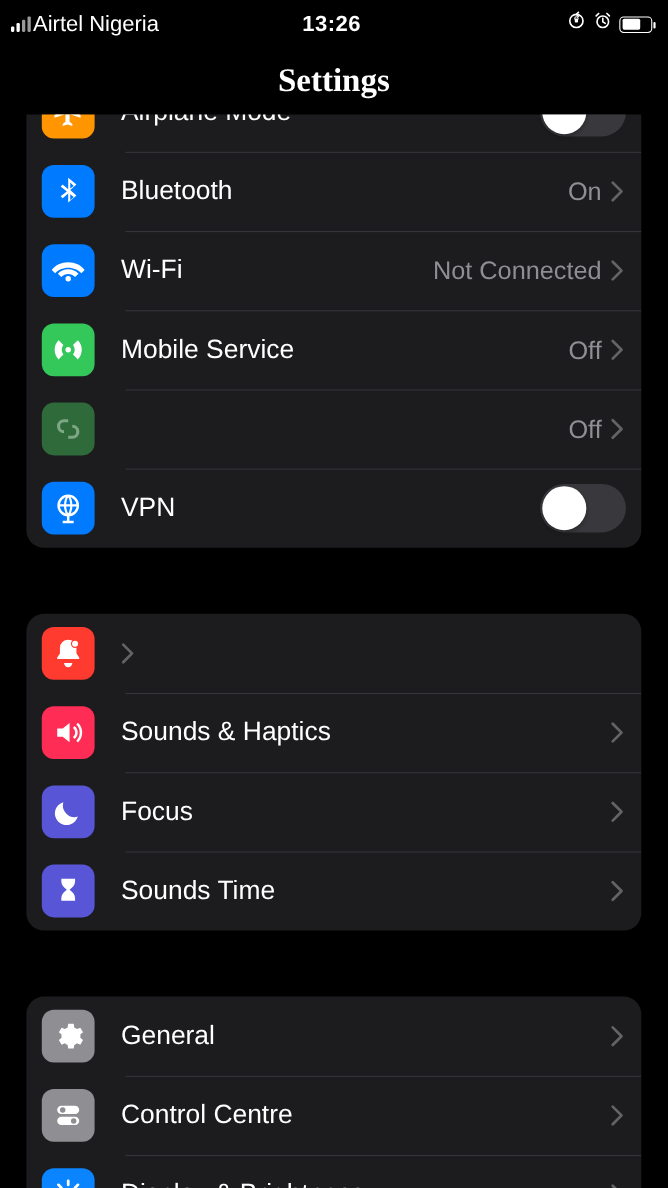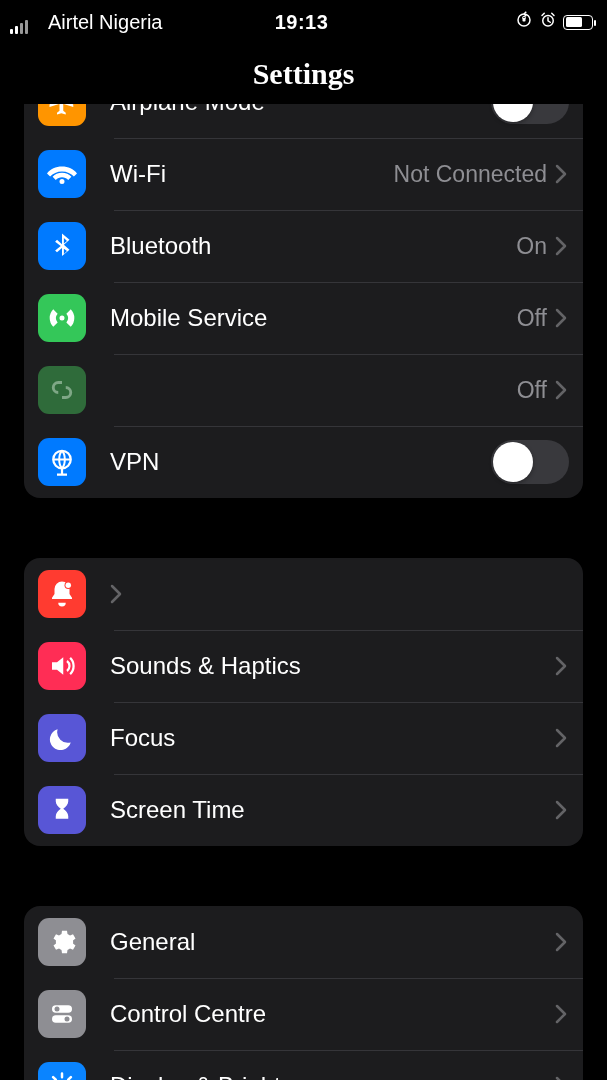--- a/index.html
+++ b/index.html
@@ -13,21 +13,21 @@
     position:relative;
   }
 
   
   .status-bar {
     height:44px;
     display:flex; align-items:center;
     padding:0 14px 0 10px;
     font-size:20px; font-weight:600;
   }
-  .status-left { display:flex; align-items:flex-end; gap:20px; flex:1; }
+  .status-left { display:flex; align-items:center; gap:2px; flex:1; }
   .status-center { flex:0 0 auto; }
   .status-right { display:flex; align-items:center; gap:6px; flex:1; justify-content:flex-end; }
   .signal-bars { display:flex; align-items:flex-end; gap:2px; height:14px; }
   .signal-bars span { width:3px; background:#999; border-radius:1px; }
   .signal-bars span.on { background:#fff; }
   .signal-bars span:nth-child(1){ height:5px; }
   .signal-bars span:nth-child(2){ height:8px; }
   .signal-bars span:nth-child(3){ height:11px; }
   .signal-bars span:nth-child(4){ height:14px; }
   .carrier { font-size:20px; font-weight:500; }
@@ -101,21 +101,21 @@
   <div class="status-left">
     <div class="signal-bars">
       <span class="on"></span>
         <span class="on"></span>
         <span></span>
         <span></span>
     </div>
     <span class="carrier">Airtel Nigeria</span>
   </div>
   <div class="status-center">
-    <span class="time">19:13</span>
+    <span class="time">13:26</span>
   </div>
   <div class="status-right">
     <span>
       <svg width="18" height="18" viewBox="0 0 24 24">
           <circle cx="12" cy="12" r="8" fill="none" stroke="#fff" stroke-width="2"></circle>
           <path d="M12 4 L15 1 M12 4 L15 7" stroke="#fff" stroke-width="2" fill="none"></path>
           <rect x="10" y="9" width="4" height="5" rx="1" fill="#fff"></rect>
           <path d="M10 10 v-1 a2 2 0 0 1 4 0 v1" fill="none" stroke="#fff" stroke-width="1.3"></path>
         </svg>
     </span>
@@ -150,43 +150,43 @@
         <span class="row-label">Airplane Mode</span>
       </div>
       <div class="toggle">
           <div class="knob"></div>
         </div>
     </div>
 
     <div class="row">
       <div class="icon-box" style="background:#007aff">
         <svg viewBox="0 0 24 24">
+            <path fill="#fff" d="M12 2l6 5-4.5 4 4.5 4-6 5V13.5L8 17l-1.5-1.5L11 12 6.5 8.5 8 7l4 3.5V2zm1.5 3.6v4.3L16 8l-2.5-2.4zm0 8.5v4.3L16 16l-2.5-1.9z"></path>
+          </svg>
+      </div>
+      <div class="row-main">
+        <span class="row-label">Bluetooth</span>
+        <span class="row-value">On</span>
+      </div>
+      <span class="chevron">
+          <svg viewBox="0 0 12 20">
+            <path d="M2 2l8 8-8 8" fill="none" stroke="currentColor" stroke-width="2.5" stroke-linecap="round" stroke-linejoin="round"></path>
+          </svg>
+        </span>
+    </div>
+
+    <div class="row">
+      <div class="icon-box" style="background:#007aff">
+        <svg viewBox="0 0 24 24">
             <path fill="#fff" d="M12 20a2 2 0 1 0 0-4 2 2 0 0 0 0 4zm0-14C7 6 2.73 8.11 0 11.5l2.5 2.5C4.63 11.63 8.13 10 12 10s7.37 1.63 9.5 4l2.5-2.5C21.27 8.11 17 6 12 6zm0 5c-3 0-5.64 1.22-7.5 3.2l2.5 2.5C8.37 15.18 10.1 14.5 12 14.5s3.63.68 5 2.2l2.5-2.5C17.64 12.22 15 11 12 11z"></path>
           </svg>
       </div>
       <div class="row-main">
         <span class="row-label">Wi-Fi</span>
         <span class="row-value">Not Connected</span>
-      </div>
-      <span class="chevron">
-          <svg viewBox="0 0 12 20">
-            <path d="M2 2l8 8-8 8" fill="none" stroke="currentColor" stroke-width="2.5" stroke-linecap="round" stroke-linejoin="round"></path>
-          </svg>
-        </span>
-    </div>
-
-    <div class="row">
-      <div class="icon-box" style="background:#007aff">
-        <svg viewBox="0 0 24 24">
-            <path fill="#fff" d="M12 2l6 5-4.5 4 4.5 4-6 5V13.5L8 17l-1.5-1.5L11 12 6.5 8.5 8 7l4 3.5V2zm1.5 3.6v4.3L16 8l-2.5-2.4zm0 8.5v4.3L16 16l-2.5-1.9z"></path>
-          </svg>
-      </div>
-      <div class="row-main">
-        <span class="row-label">Bluetooth</span>
-        <span class="row-value">On</span>
       </div>
       <span class="chevron">
           <svg viewBox="0 0 12 20">
             <path d="M2 2l8 8-8 8" fill="none" stroke="currentColor" stroke-width="2.5" stroke-linecap="round" stroke-linejoin="round"></path>
           </svg>
         </span>
     </div>
 
     <div class="row">
       <div class="icon-box" style="background:#34c759">
@@ -288,21 +288,21 @@
         </span>
     </div>
 
     <div class="row">
       <div class="icon-box" style="background:#5856d6">
         <svg viewBox="0 0 24 24">
             <path fill="#fff" d="M7 3h10v2c0 2.5-2 4.5-4 6 2 1.5 4 3.5 4 6v2H7v-2c0-2.5 2-4.5 4-6-2-1.5-4-3.5-4-6V3z"></path>
           </svg>
       </div>
       <div class="row-main">
-        <span class="row-label">Screen Time</span>
+        <span class="row-label">Sounds Time</span>
       </div>
       <span class="chevron">
           <svg viewBox="0 0 12 20">
             <path d="M2 2l8 8-8 8" fill="none" stroke="currentColor" stroke-width="2.5" stroke-linecap="round" stroke-linejoin="round"></path>
           </svg>
         </span>
     </div>
   </div>
 
   <div class="group last">

